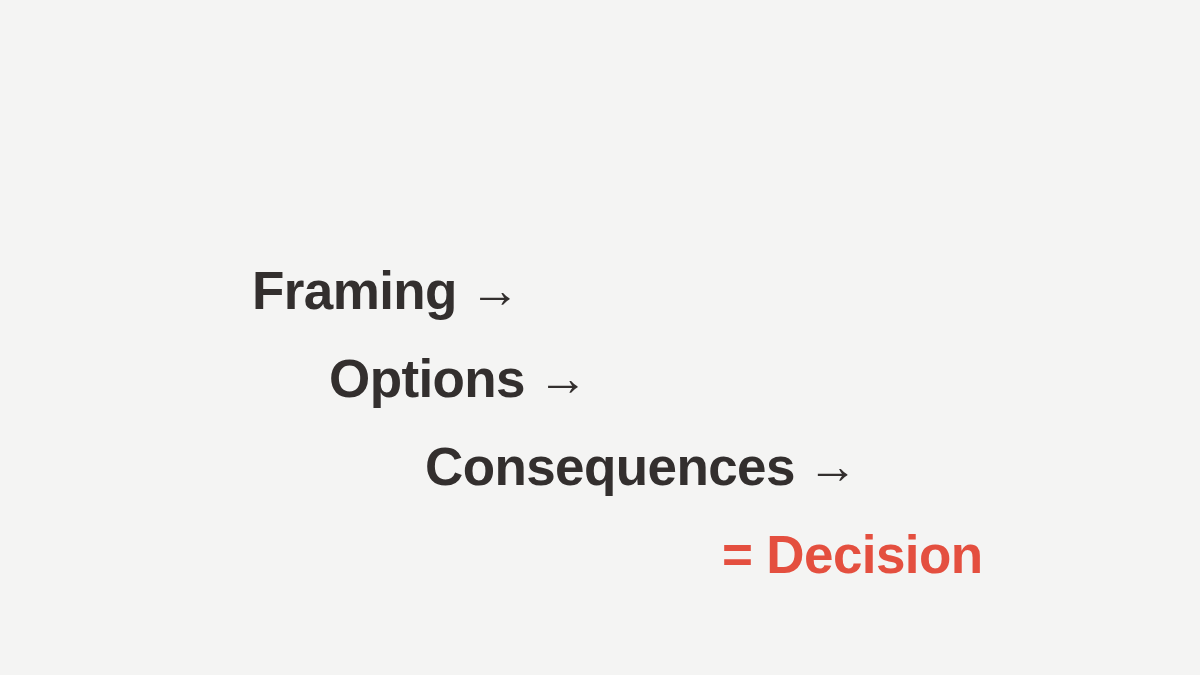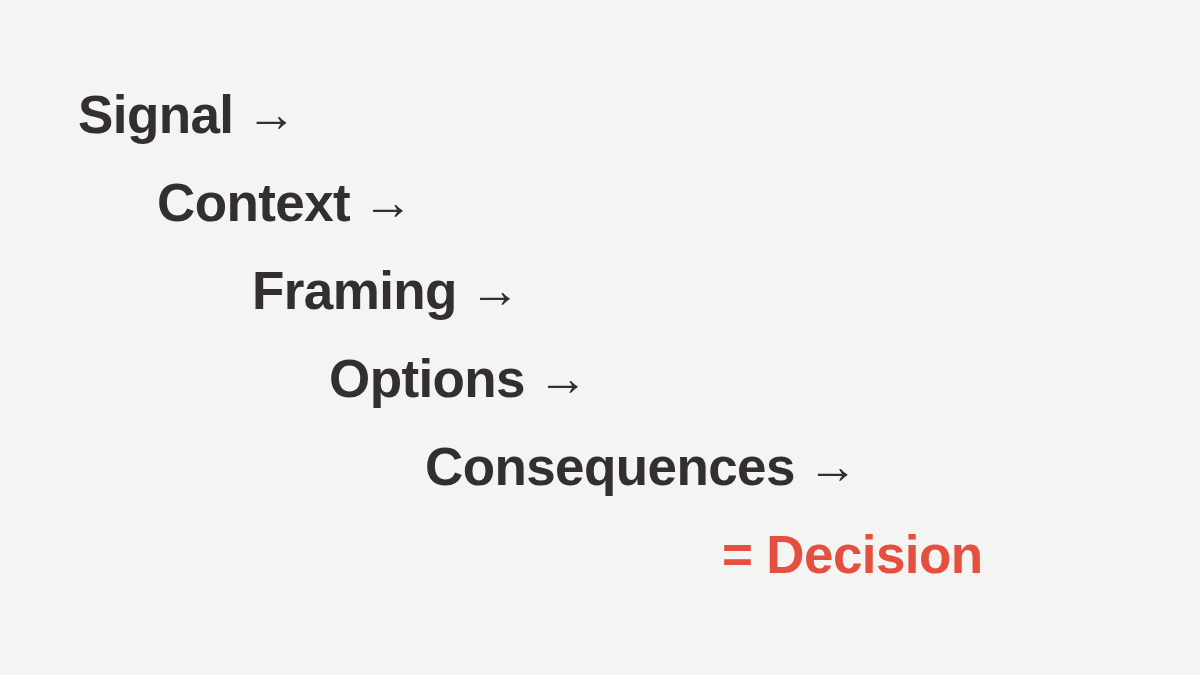--- a/index.html
+++ b/index.html
@@ -71,27 +71,21 @@
   .line-4 { left: 425px; top: 440px; }
   .line-5 { left: 696px; top: 528px; margin-left: 26px; }
 </style>
 </head>
 <body>
 
 <div id="slide">
 
   <div class="cascade">
 
-    <div class="cascade-line line-0">
-      <span class="step-label">Signal</span><span class="arrow-icon">→</span>
-    </div>
 
-    <div class="cascade-line line-1">
-      <span class="step-label">Context</span><span class="arrow-icon">→</span>
-    </div>
 
     <div class="cascade-line line-2">
       <span class="step-label">Framing</span><span class="arrow-icon">→</span>
     </div>
 
     <div class="cascade-line line-3">
       <span class="step-label">Options</span><span class="arrow-icon">→</span>
     </div>
 
     <div class="cascade-line line-4">

